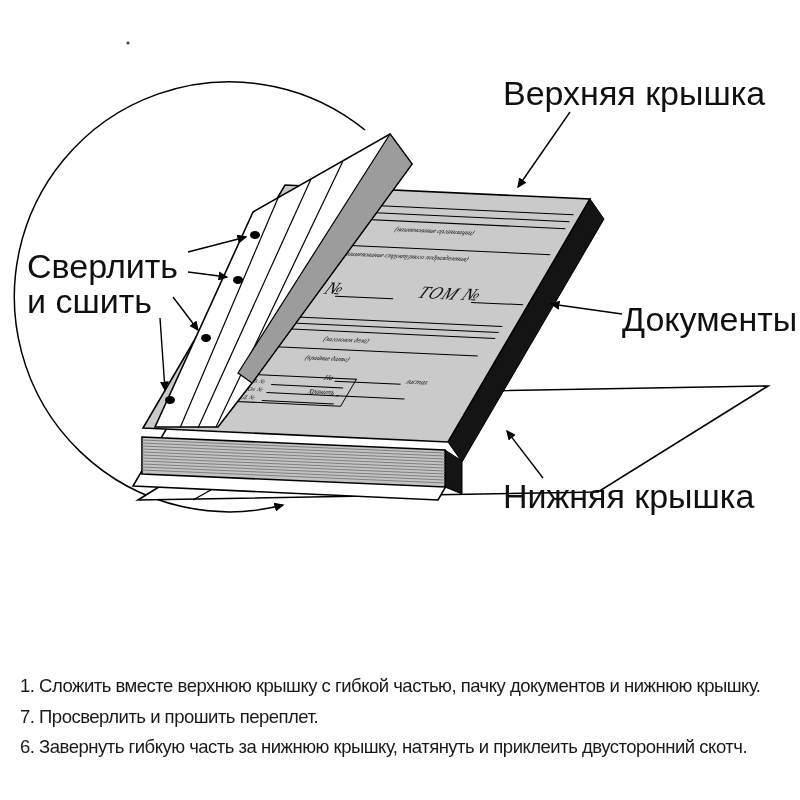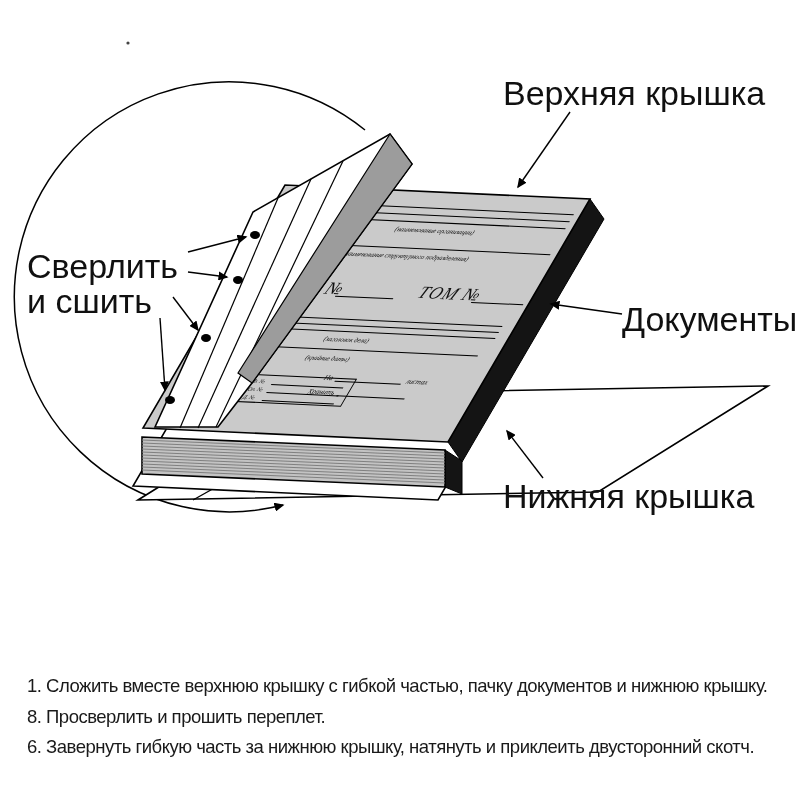--- a/index.html
+++ b/index.html
@@ -9,21 +9,21 @@
   .outline{fill:none;stroke:#000;stroke-width:1.6;}
   .lbl{font-family:"Liberation Sans",sans-serif;font-size:34px;fill:#101010;}
   .fline{stroke:#000;stroke-width:1;}
   .fcap{font-family:"Liberation Serif",serif;font-style:italic;font-size:6.5px;fill:#111;text-anchor:middle;}
   .fdelo{font-family:"Liberation Serif",serif;font-style:italic;font-size:17px;letter-spacing:1px;fill:#111;}
   .fsmall{font-family:"Liberation Serif",serif;font-style:italic;font-size:7px;fill:#111;}
   .fstamp{font-family:"Liberation Serif",serif;font-style:italic;font-size:5.5px;fill:#111;}
   .arrowline{stroke:#000;stroke-width:1.4;fill:none;}
   #instructions{position:absolute;left:20px;top:671px;width:778px;
                 font-size:18.5px;letter-spacing:-0.5px;line-height:30.5px;color:#1a1a1a;}
-  .instr{white-space:nowrap;margin-left:7px;}
+  .instr{white-space:nowrap;}
 </style>
 </head>
 <body>
 
 <div id="page">
 
 <svg width="800" height="660" viewBox="0 0 800 660">
   <defs>
     <marker id="ah" markerWidth="11" markerHeight="9" refX="8.5" refY="4.5" orient="auto" markerUnits="userSpaceOnUse">
       <path d="M0,0 L10,4.5 L0,9 Z" fill="#000"></path>
@@ -129,17 +129,17 @@
 
   <text class="lbl" x="503" y="105">Верхняя крышка</text>
   <text class="lbl" x="622" y="331">Документы</text>
   <text class="lbl" x="503" y="508">Нижняя крышка</text>
   <text class="lbl" x="27" y="278">Сверлить</text>
   <text class="lbl" x="27" y="313">и сшить</text>
 </svg>
 
 <div id="instructions">
   <div class="instr">1. Сложить вместе верхнюю крышку с гибкой частью, пачку документов и нижнюю крышку.</div>
-  <div class="instr">8. Просверлить и прошить переплет.</div>
+  <div class="instr">7. Просверлить и прошить переплет.</div>
   <div class="instr">6. Завернуть гибкую часть за нижнюю крышку, натянуть и приклеить двусторонний скотч.</div>
 </div>
 
 </div>
 
 </body></html>

